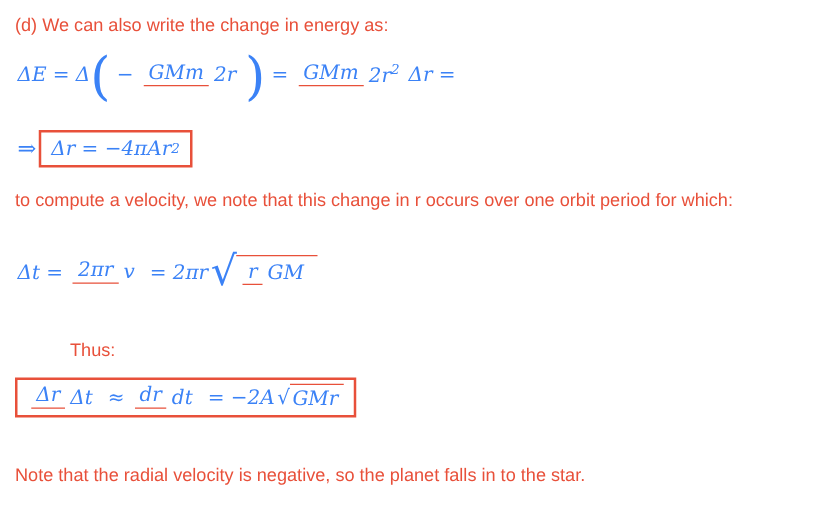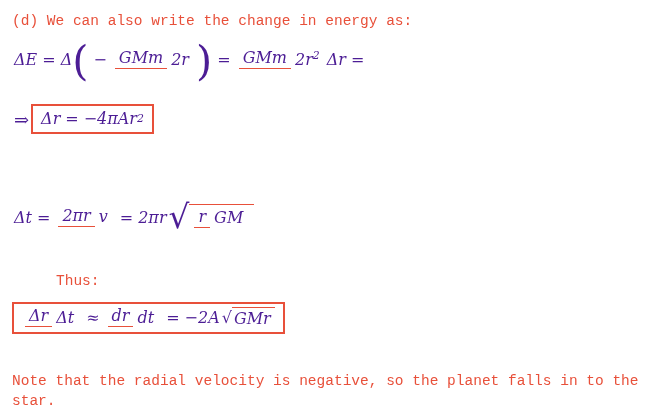--- a/index.html
+++ b/index.html
@@ -15,36 +15,36 @@
     overflow: hidden;
   }
   .page {
     position: relative;
     width: 657px;
     height: 413px;
     padding: 0;
     box-sizing: border-box;
   }
   .line-text {
-    font-family: Liberation Mono, monospace;
+    font-family: Liberation Sans, sans-serif;
     font-size: 14.5px;
     color: #e8503a;
     line-height: 1.35;
   }
   .intro {
     position: absolute;
     left: 12px;
     top: 12px;
     width: 620px;
   }
   
   .math {
     font-family: "DejaVu Serif", serif;
     font-style: italic;
-    color: #4c1d95;
+    color: #3b82f6;
     white-space: nowrap;
   }
   .mathrow {
     display: flex;
     align-items: center;
     white-space: nowrap;
   }
   .op {
     font-style: normal;
     padding: 0 5px;
@@ -193,20 +193,21 @@
   <div id="eq-boxed-dr">
     <span id="implies" class="math">⇒</span>
     <span class="boxed math">
       <span>Δr</span>
       <span class="op">=</span>
       <span>−4πAr</span>
         <span class="sup">2</span>
     </span>
   </div>
 
+  <div id="para-velocity" class="line-text">to compute a velocity, we note that this change in r occurs over one orbit period for which:</div>
 
   <div id="eq-delta-t" class="mathrow math">
     <span>Δt</span>
     <span class="op">=</span>
     <span class="frac">
       <span class="num">2πr</span>
       <span class="den">v</span>
     </span>
     <span class="op">=</span>
     <span>2πr</span>

